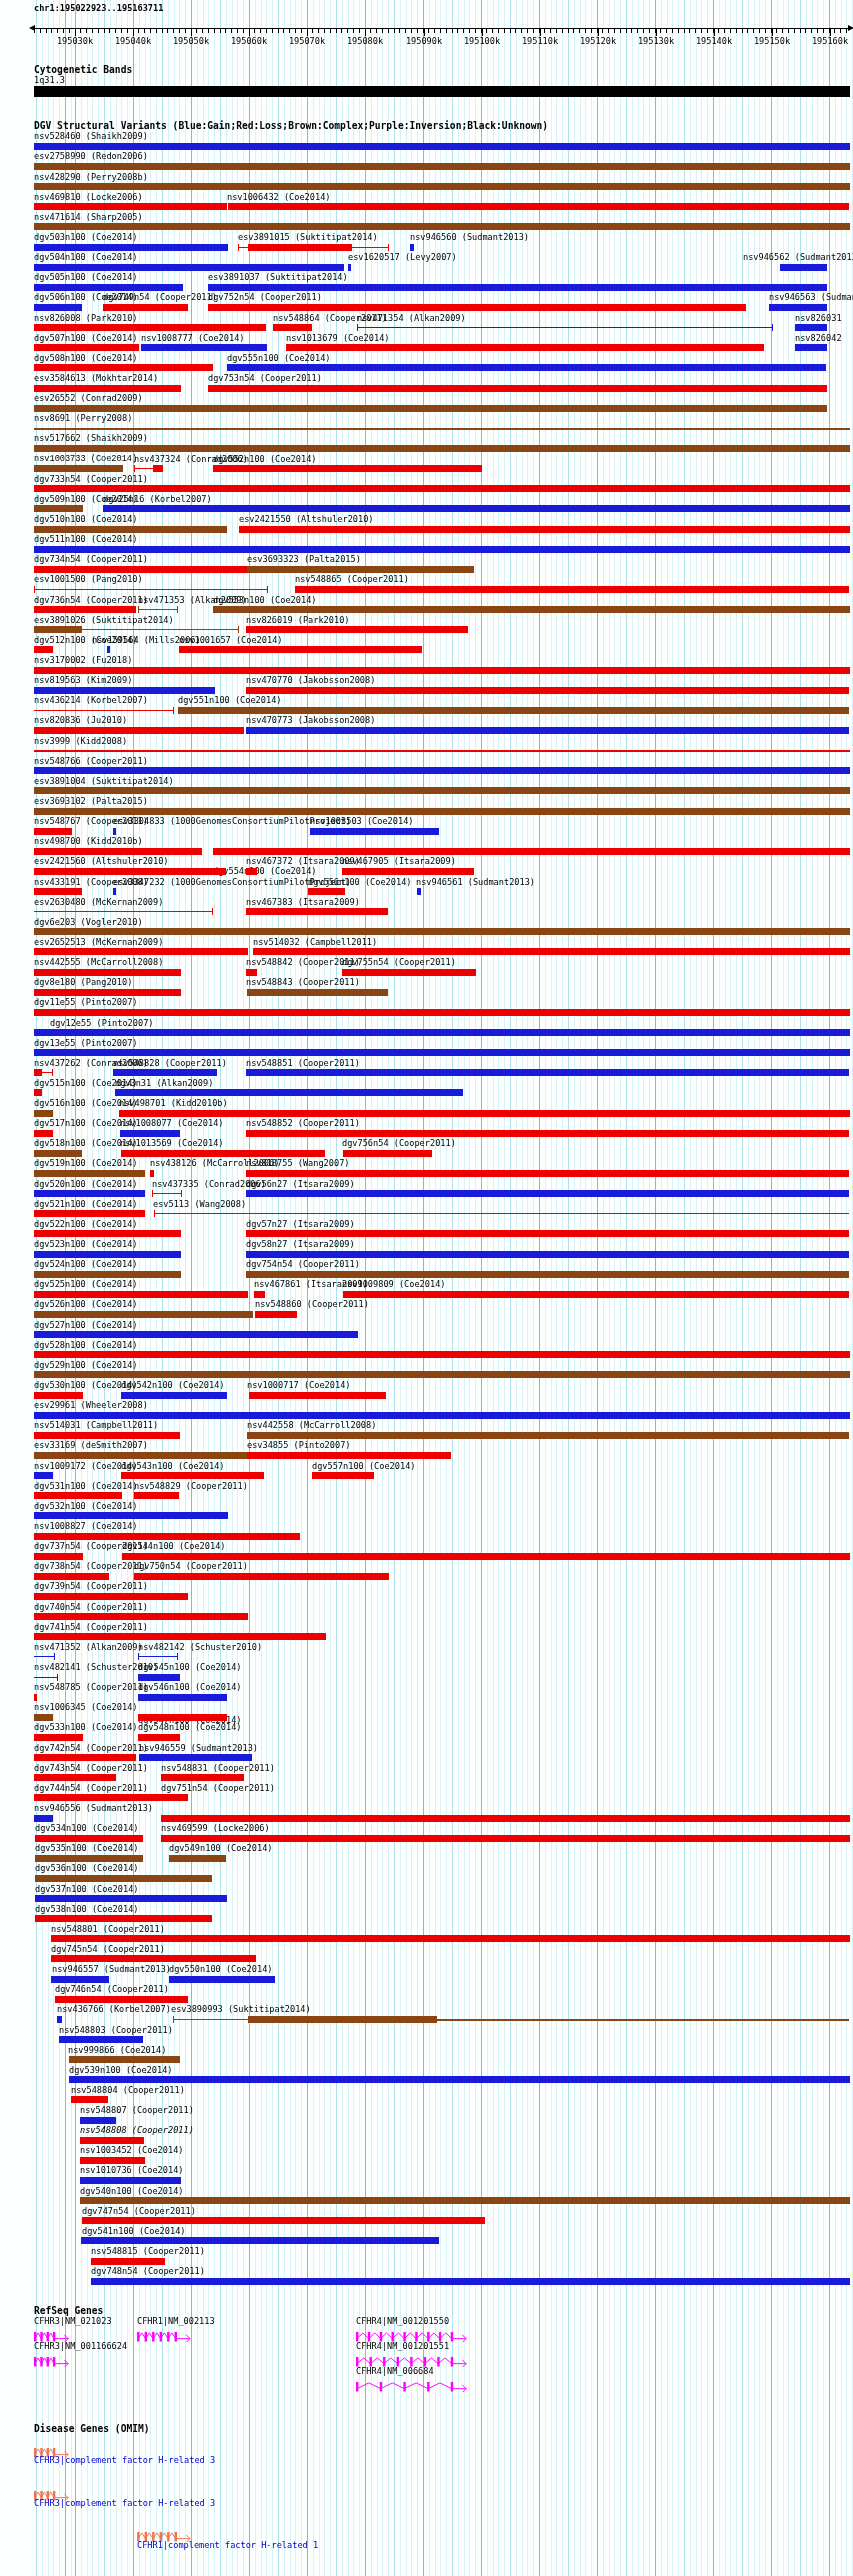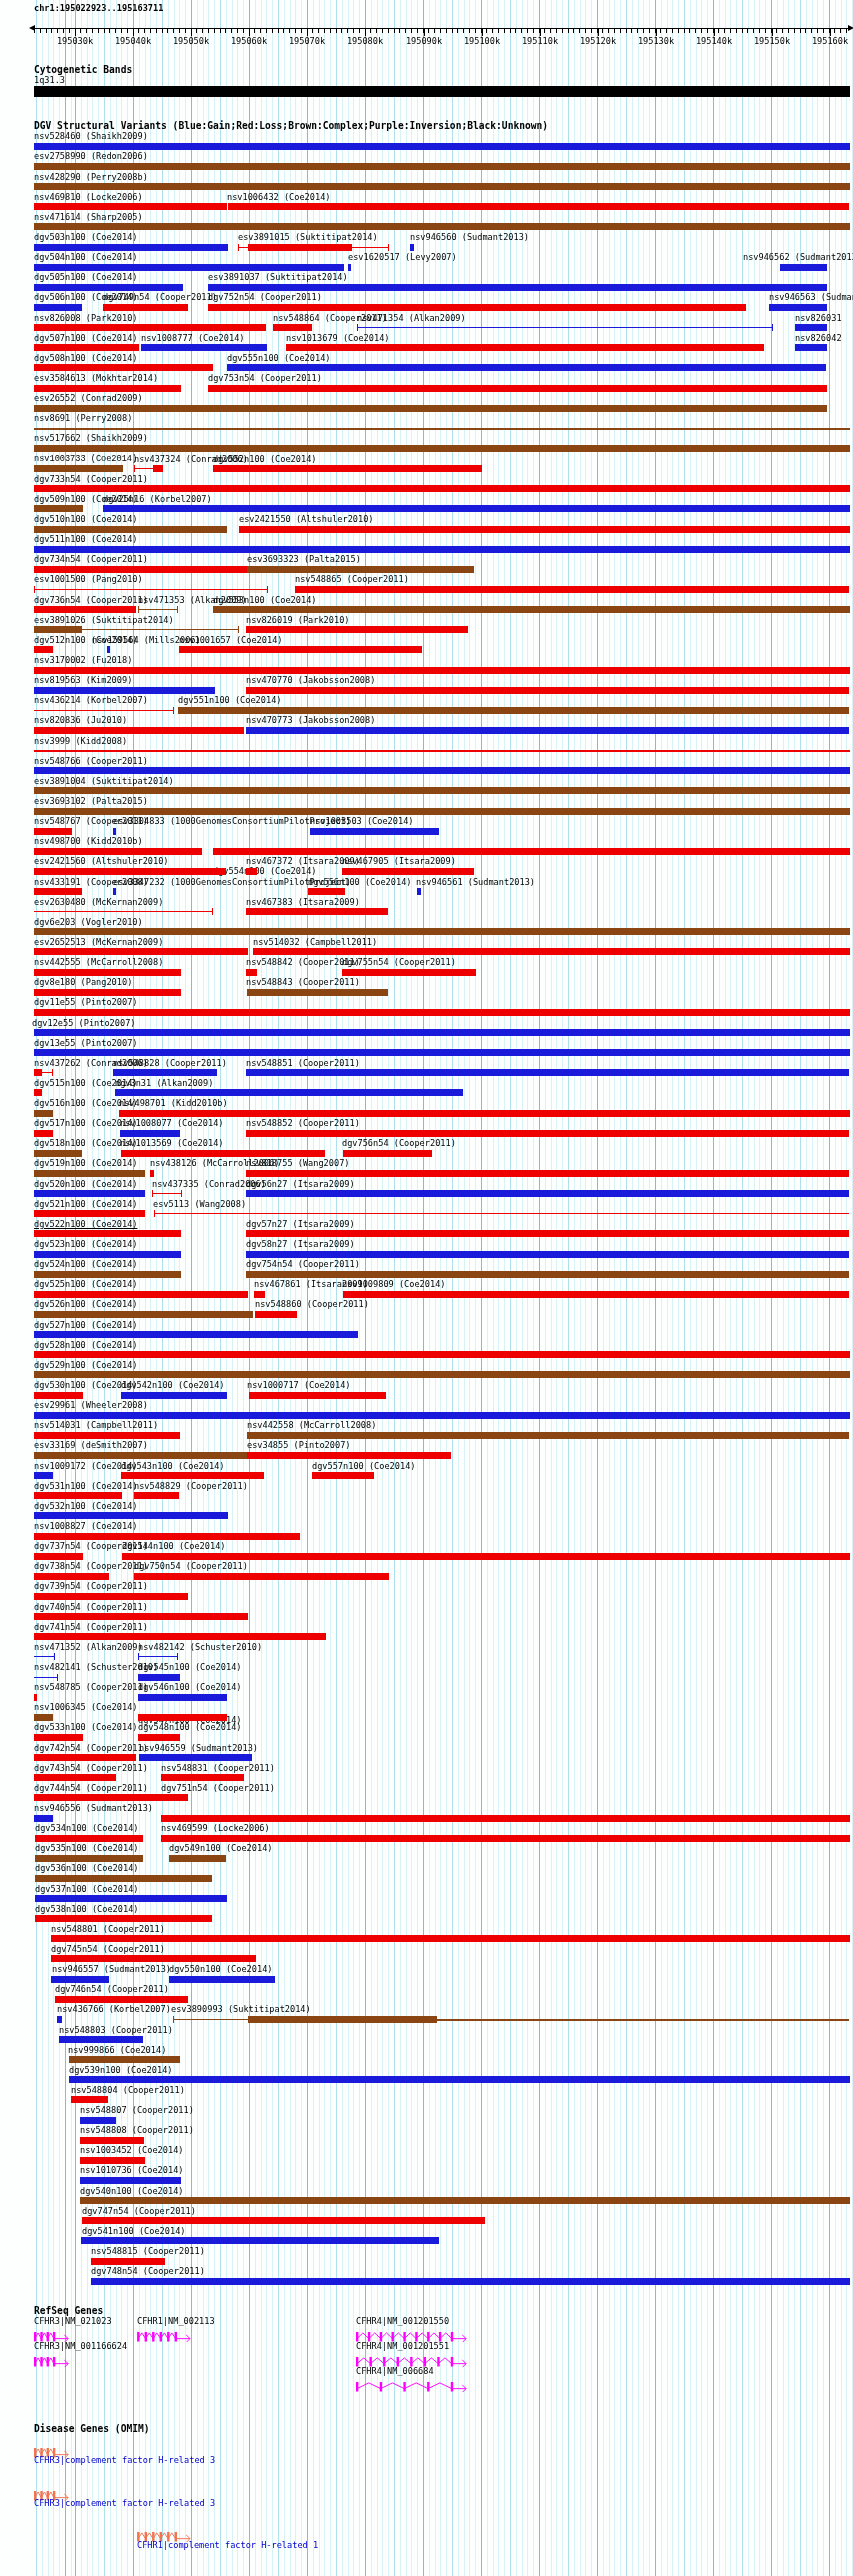--- a/index.html
+++ b/index.html
@@ -278,21 +278,21 @@
       <div class="v-label" style="left: 246px; top: 958px;">nsv548842 (Cooper2011)</div>
       <div class="seg" style="left: 246px; width: 10.5px; top: 969px; height: 6.7px; background: rgb(239, 0, 0);"></div>
       <div class="v-label" style="left: 342px; top: 958px;">dgv755n54 (Cooper2011)</div>
       <div class="seg" style="left: 342px; width: 134px; top: 969px; height: 6.7px; background: rgb(239, 0, 0);"></div>
       <div class="v-label" style="left: 34px; top: 978px;">dgv8e180 (Pang2010)</div>
       <div class="seg" style="left: 34px; width: 147px; top: 989px; height: 6.7px; background: rgb(239, 0, 0);"></div>
       <div class="v-label" style="left: 246px; top: 978px;">nsv548843 (Cooper2011)</div>
       <div class="seg" style="left: 247px; width: 141px; top: 989px; height: 6.7px; background: rgb(139, 69, 19);"></div>
       <div class="v-label" style="left: 34px; top: 998px;">dgv11e55 (Pinto2007)</div>
       <div class="seg" style="left: 34px; width: 816px; top: 1009px; height: 6.7px; background: rgb(239, 0, 0);"></div>
-      <div class="v-label" style="left: 32px; top: 1019px;">dgv12e55 (Pinto2007)</div>
+      <div class="v-label" style="left: 50px; top: 1019px;">dgv12e55 (Pinto2007)</div>
       <div class="seg" style="left: 34px; width: 816px; top: 1029px; height: 6.7px; background: rgb(26, 26, 218);"></div>
       <div class="v-label" style="left: 34px; top: 1039px;">dgv13e55 (Pinto2007)</div>
       <div class="seg" style="left: 34px; width: 816px; top: 1049px; height: 6.7px; background: rgb(26, 26, 218);"></div>
       <div class="v-label" style="left: 34px; top: 1059px;">nsv437262 (Conrad2006)</div>
       <div class="seg" style="left: 34px; width: 7.7px; top: 1069px; height: 6.7px; background: rgb(239, 0, 0);"></div>
       <div class="seg" style="left: 41px; width: 11.5px; top: 1069px; height: 6.7px;">
         <div style="position: absolute; left: 0px; right: 0px; top: 2.9px; height: 1px; background: rgb(239, 0, 0);"></div>
         <div style="position: absolute; right: 0px; top: 0px; width: 1px; height: 6.7px; background: rgb(239, 0, 0);"></div>
       </div>
       <div class="v-label" style="left: 113px; top: 1059px;">nsv548828 (Cooper2011)</div>
@@ -335,21 +335,21 @@
       </div>
       <div class="v-label" style="left: 246px; top: 1180px;">dgv56n27 (Itsara2009)</div>
       <div class="seg" style="left: 246px; width: 603px; top: 1190px; height: 6.7px; background: rgb(26, 26, 218);"></div>
       <div class="v-label" style="left: 34px; top: 1200px;">dgv521n100 (Coe2014)</div>
       <div class="seg" style="left: 34px; width: 111px; top: 1210px; height: 6.7px; background: rgb(239, 0, 0);"></div>
       <div class="v-label" style="left: 153px; top: 1200px;">esv5113 (Wang2008)</div>
       <div class="seg" style="left: 154px; width: 695px; top: 1210px; height: 6.7px;">
         <div style="position: absolute; left: 0px; right: 0px; top: 2.9px; height: 1px; background: rgb(239, 0, 0);"></div>
         <div style="position: absolute; left: 0px; top: 0px; width: 1px; height: 6.7px; background: rgb(239, 0, 0);"></div>
       </div>
-      <div class="v-label" style="left: 34px; top: 1220px; text-decoration: underline;">dgv522n100 (Coe2014)</div>
+      <div class="v-label" style="left: 34px; top: 1220px;">dgv522n100 (Coe2014)</div>
       <div class="seg" style="left: 34px; width: 147px; top: 1230px; height: 6.7px; background: rgb(239, 0, 0);"></div>
       <div class="v-label" style="left: 246px; top: 1220px;">dgv57n27 (Itsara2009)</div>
       <div class="seg" style="left: 246px; width: 603px; top: 1230px; height: 6.7px; background: rgb(239, 0, 0);"></div>
       <div class="v-label" style="left: 34px; top: 1240px;">dgv523n100 (Coe2014)</div>
       <div class="seg" style="left: 34px; width: 147px; top: 1251px; height: 6.7px; background: rgb(26, 26, 218);"></div>
       <div class="v-label" style="left: 246px; top: 1240px;">dgv58n27 (Itsara2009)</div>
       <div class="seg" style="left: 246px; width: 603px; top: 1251px; height: 6.7px; background: rgb(26, 26, 218);"></div>
       <div class="v-label" style="left: 34px; top: 1260px;">dgv524n100 (Coe2014)</div>
       <div class="seg" style="left: 34px; width: 147px; top: 1271px; height: 6.7px; background: rgb(139, 69, 19);"></div>
       <div class="v-label" style="left: 246px; top: 1260px;">dgv754n54 (Cooper2011)</div>
@@ -494,21 +494,21 @@
       <div class="v-label" style="left: 59px; top: 2026px;">nsv548803 (Cooper2011)</div>
       <div class="seg" style="left: 59px; width: 84px; top: 2036px; height: 6.7px; background: rgb(26, 26, 218);"></div>
       <div class="v-label" style="left: 68px; top: 2046px;">nsv999866 (Coe2014)</div>
       <div class="seg" style="left: 69px; width: 111px; top: 2056px; height: 6.7px; background: rgb(139, 69, 19);"></div>
       <div class="v-label" style="left: 69px; top: 2066px;">dgv539n100 (Coe2014)</div>
       <div class="seg" style="left: 69px; width: 781px; top: 2076px; height: 6.7px; background: rgb(26, 26, 218);"></div>
       <div class="v-label" style="left: 71px; top: 2086px;">nsv548804 (Cooper2011)</div>
       <div class="seg" style="left: 71px; width: 37px; top: 2096px; height: 6.7px; background: rgb(239, 0, 0);"></div>
       <div class="v-label" style="left: 80px; top: 2106px;">nsv548807 (Cooper2011)</div>
       <div class="seg" style="left: 80px; width: 36px; top: 2117px; height: 6.7px; background: rgb(26, 26, 218);"></div>
-      <div class="v-label" style="left: 80px; top: 2126px;">nsv548808 (Cooper2011)</div>
+      <div class="v-label" style="left: 80px; top: 2126px; font-style: italic;">nsv548808 (Cooper2011)</div>
       <div class="seg" style="left: 80px; width: 64px; top: 2137px; height: 6.7px; background: rgb(239, 0, 0);"></div>
       <div class="v-label" style="left: 80px; top: 2146px;">nsv1003452 (Coe2014)</div>
       <div class="seg" style="left: 80px; width: 65px; top: 2157px; height: 6.7px; background: rgb(239, 0, 0);"></div>
       <div class="v-label" style="left: 80px; top: 2166px;">nsv1010736 (Coe2014)</div>
       <div class="seg" style="left: 80px; width: 101px; top: 2177px; height: 6.7px; background: rgb(26, 26, 218);"></div>
       <div class="v-label" style="left: 80px; top: 2187px;">dgv540n100 (Coe2014)</div>
       <div class="seg" style="left: 80px; width: 770px; top: 2197px; height: 6.7px; background: rgb(139, 69, 19);"></div>
       <div class="v-label" style="left: 82px; top: 2207px;">dgv747n54 (Cooper2011)</div>
       <div class="seg" style="left: 82px; width: 403px; top: 2217px; height: 6.7px; background: rgb(239, 0, 0);"></div>
       <div class="v-label" style="left: 82px; top: 2227px;">dgv541n100 (Coe2014)</div>

